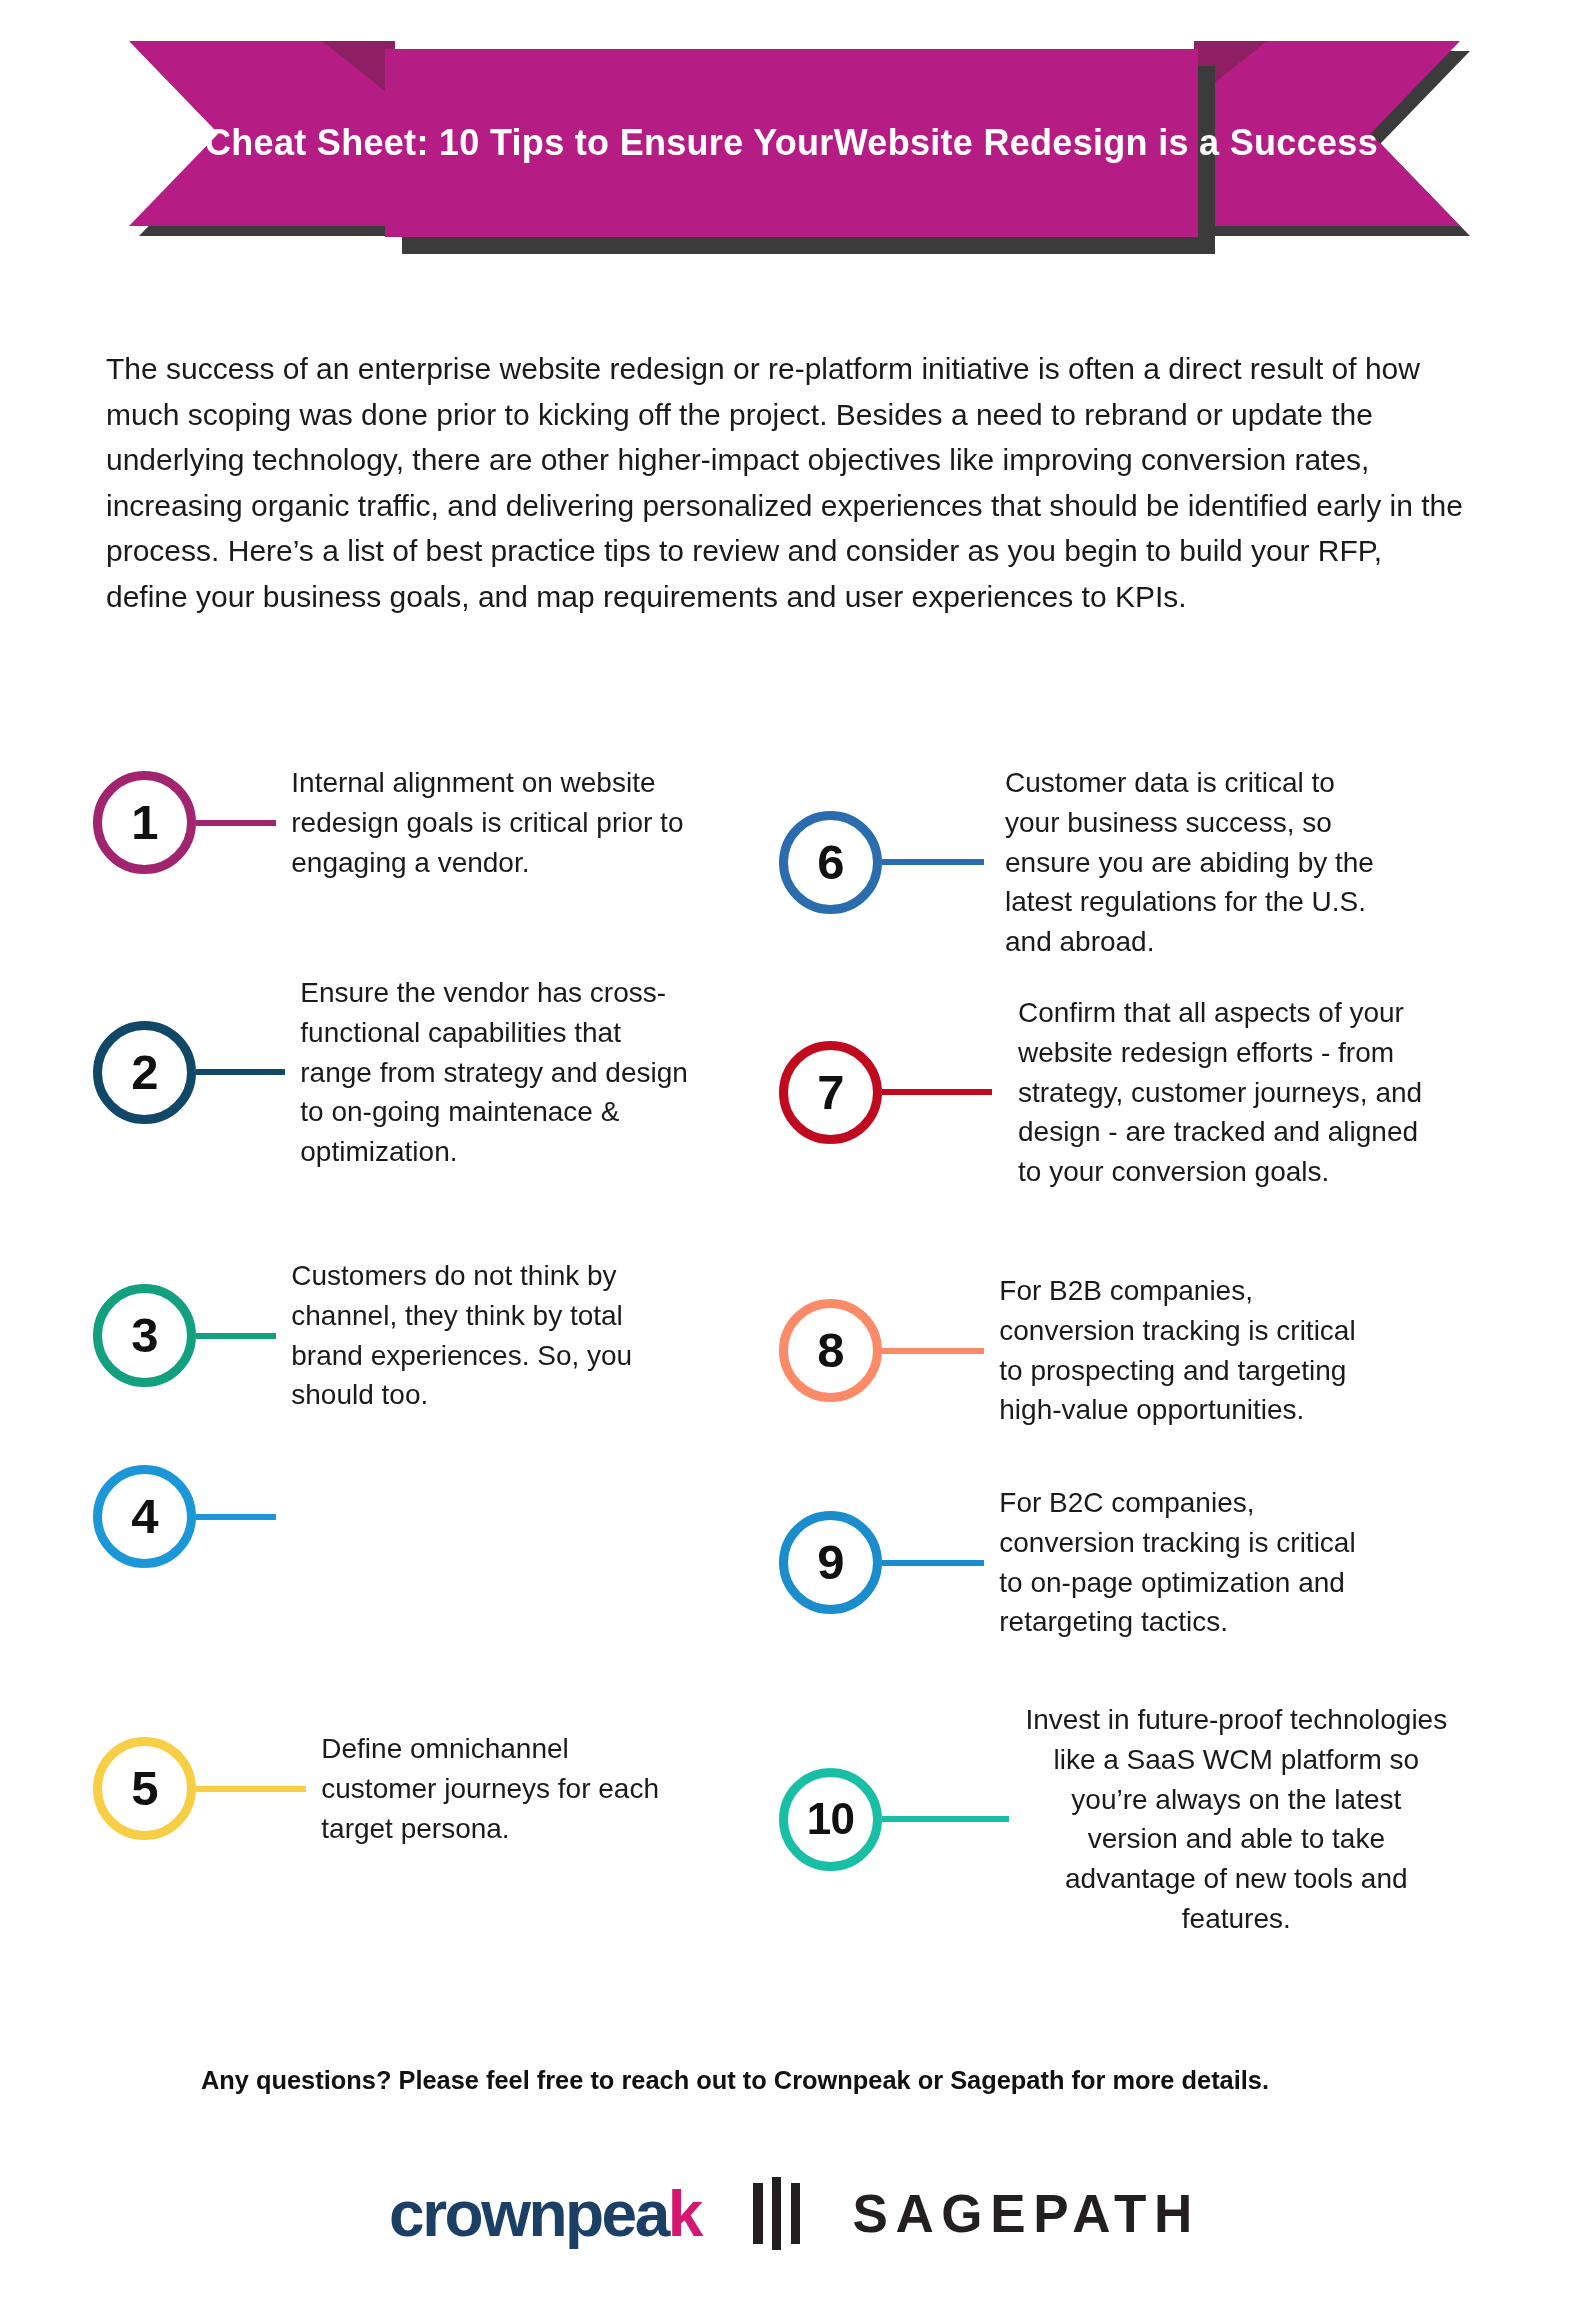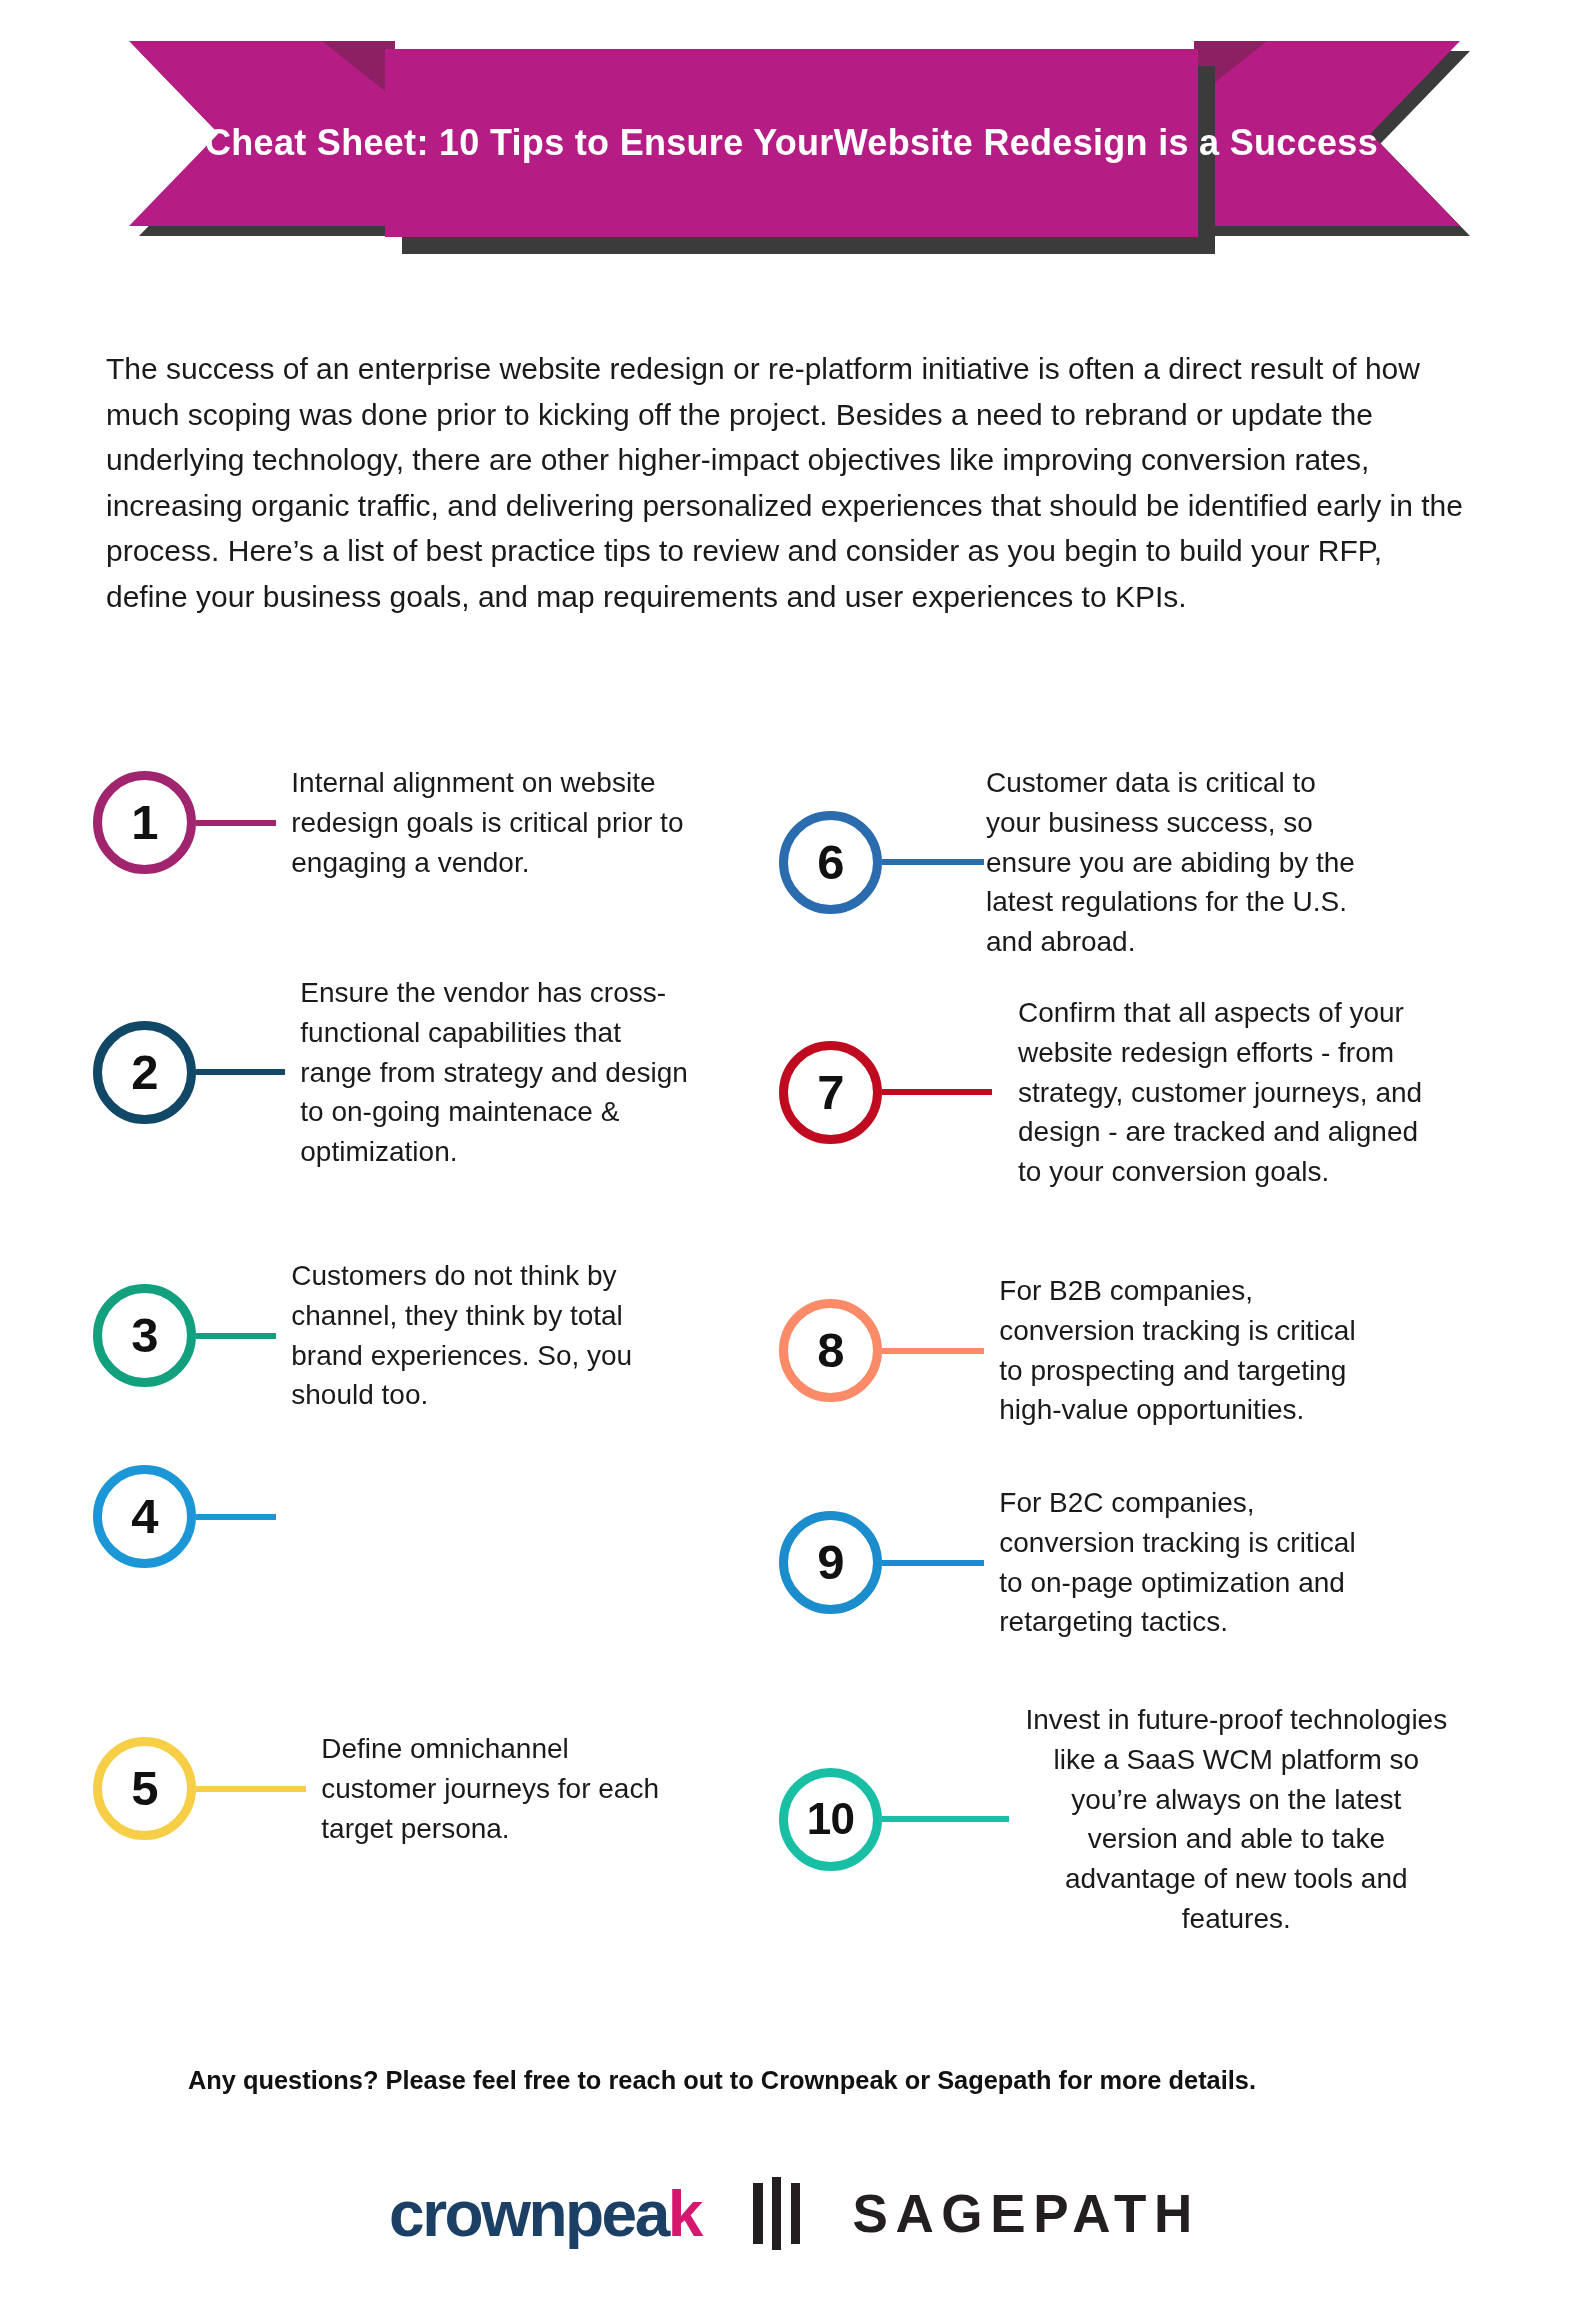--- a/index.html
+++ b/index.html
@@ -150,21 +150,21 @@
   .tip-text {
     font-size: 28px;
     line-height: 1.42;
     color: #1a1a1a;
     flex: 1 1 auto;
   }
 
   
   .footer-note {
     position: absolute;
-    left: 0;
+    left: 13px;
     top: 2066px;
     width: 1444px;
     text-align: center;
     font-size: 25.4px;
     font-weight: bold;
     color: #111111;
   }
   .logos {
     position: absolute;
     left: 0;
@@ -259,21 +259,21 @@
         </div>
         <div class="tip-text" style="width: 364px; margin-left: 15.3px;">Define omnichannel customer journeys for each target persona.</div>
       </div>
     </div>
   <div class="col col-right" id="col-right">
       <div class="tip" style="top: 0px;">
         <div class="badge-wrap">
           <div class="badge" style="border-color: rgb(43, 108, 174);">6</div>
           <div class="connector" style="background: rgb(43, 108, 174); width: 102px;"></div>
         </div>
-        <div class="tip-text" style="width: 390px; margin-left: 2px;">Customer data is critical to your business success, so ensure you are abiding by the latest regulations for the U.S. and abroad.</div>
+        <div class="tip-text" style="width: 390px; margin-left: 21px;">Customer data is critical to your business success, so ensure you are abiding by the latest regulations for the U.S. and abroad.</div>
       </div>
       <div class="tip" style="top: 230px;">
         <div class="badge-wrap">
           <div class="badge" style="border-color: rgb(192, 10, 32);">7</div>
           <div class="connector" style="background: rgb(192, 10, 32); width: 110px;"></div>
         </div>
         <div class="tip-text" style="width: 407px; margin-left: 26px;">Confirm that all aspects of your website redesign efforts - from strategy, customer journeys, and design - are tracked and aligned to your conversion goals.</div>
       </div>
       <div class="tip" style="top: 508px;">
         <div class="badge-wrap">

